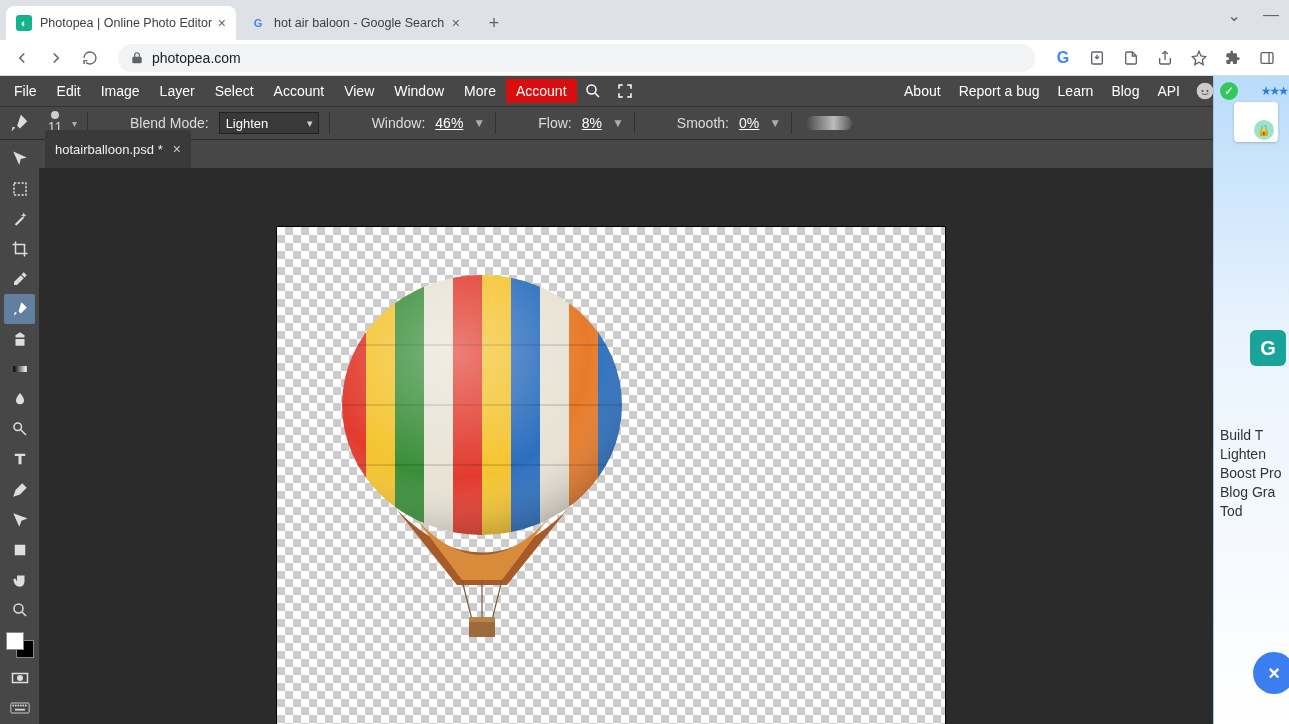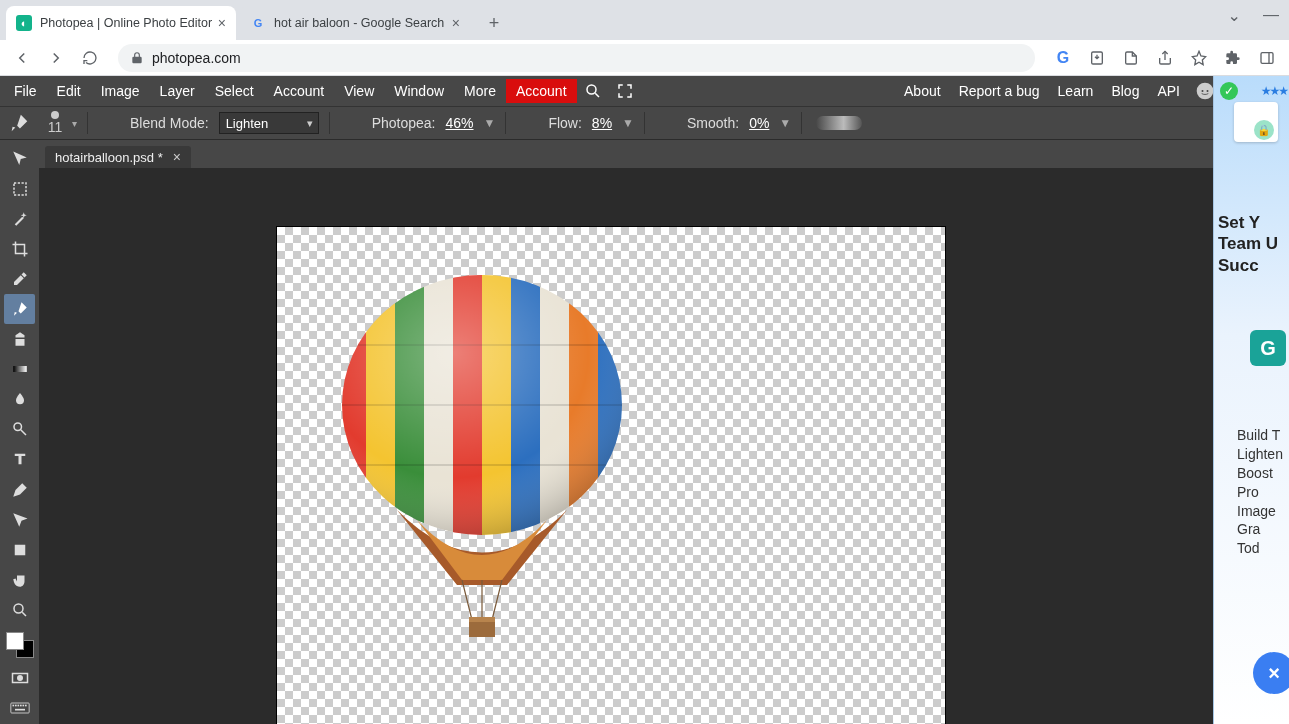--- a/index.html
+++ b/index.html
@@ -46,21 +46,21 @@
 
   .toolbox { width:39px; background:#474747; display:flex; flex-direction:column; align-items:center; padding-top:4px; }
   .toolbox .tool { width:31px; height:31px; margin:0 0 1px 0; display:flex; align-items:center; justify-content:center; color:#ddd; cursor:pointer; border-radius:2px; }
   .toolbox .tool.active { background:#637fa0; }
   .toolbox .swatches { margin-top:6px; position:relative; width:28px; height:28px; }
   .toolbox .swatch-fg { position:absolute; left:0; top:0; width:18px; height:18px; background:#fff; border:1px solid #888; }
   .toolbox .swatch-bg { position:absolute; right:0; bottom:0; width:18px; height:18px; background:#000; border:1px solid #888; }
 
   .work { flex:1; display:flex; flex-direction:column; background:#474747; min-width:0; }
   .doc-tabs { height:28px; background:#474747; display:flex; align-items:flex-end; }
-  .doc-tab { height:22px; background:#393939; color:#eee; font-size:13px; padding:0 10px; display:flex; align-items:center; gap:10px; border-radius:3px 3px 0 0; margin-left:6px; cursor:pointer; }
+  .doc-tab { height:38px; background:#393939; color:#eee; font-size:13px; padding:0 10px; display:flex; align-items:center; gap:10px; border-radius:3px 3px 0 0; margin-left:6px; cursor:pointer; }
   .doc-tab .close { color:#ccc; font-size:14px; cursor:pointer; }
   .canvas-wrap { flex:1; background:#2b2b2b; position:relative; overflow:hidden; }
   .canvas { position:absolute; left:238px; top:59px; width:668px; height:500px; background:#fff; box-shadow:0 0 0 1px #000; }
   .checker { position:absolute; inset:0;
     background-image:
       linear-gradient(45deg,#ccc 25%,transparent 25%),
       linear-gradient(-45deg,#ccc 25%,transparent 25%),
       linear-gradient(45deg,transparent 75%,#ccc 75%),
       linear-gradient(-45deg,transparent 75%,#ccc 75%);
     background-size:16px 16px;
@@ -75,21 +75,21 @@
   .panelgrid .pbtn { height:32px; display:flex; align-items:center; justify-content:center; color:#ccc; cursor:pointer; }
   .panelgrid .sep { grid-column:1 / -1; height:1px; background:#333; }
   .cssbadge { font-size:10px; font-weight:bold; letter-spacing:0.5px; color:#ccc; }
 
   .adcol { position:absolute; right:0; top:0; bottom:0; width:76px; background:linear-gradient(180deg,#b9dcfb 0%, #eaf3fd 40%, #fff 100%); border-left:1px solid #a6c6e4; overflow:hidden; }
   .adcheck { position:absolute; left:6px; top:6px; width:18px; height:18px; border-radius:50%; background:#34c759; color:#fff; font-size:12px; display:flex; align-items:center; justify-content:center; }
   .adstars { position:absolute; right:2px; top:8px; color:#2a7de1; font-size:12px; letter-spacing:-2px; }
   .adcard { position:absolute; left:20px; top:26px; width:44px; height:40px; background:#fff; border-radius:4px; box-shadow:0 1px 3px rgba(0,0,0,.2); }
   .adlock { position:absolute; left:40px; top:44px; width:20px; height:20px; border-radius:50%; background:#9be3c8; display:flex; align-items:center; justify-content:center; font-size:11px; }
   .adhead { position:absolute; top:136px; left:4px; right:0; font-size:17px; font-weight:bold; color:#222; line-height:1.25; }
-  .adbody { position:absolute; top:350px; left:6px; right:0; font-size:14px; color:#333; line-height:1.35;margin-left:17px; }
+  .adbody { position:absolute; top:350px; left:6px; right:0; font-size:14px; color:#333; line-height:1.35; }
   .adsquare { position:absolute; top:254px; left:36px; width:36px; height:36px; border-radius:6px; background:#1aa398; display:flex; align-items:center; justify-content:center; color:#fff; font-size:20px; font-weight:bold; }
   .adcircle { position:absolute; bottom:30px; right:-6px; width:42px; height:42px; border-radius:50%; background:#3a7ef2; color:#fff; display:flex; align-items:center; justify-content:center; font-size:20px; font-weight:bold; }
 
   svg { display:block; }
 </style>
 </head>
 <body>
 
 <div class="chrome-tabs">
   <div class="chrome-tab">
@@ -233,21 +233,21 @@
       <div class="dot"></div>
       <span>11</span>
     </div>
     <span class="opt-chev">▾</span>
     <div class="opt-divider"></div>
     <span class="opt-label">Blend Mode:</span>
     <div class="opt-select" style="width:100px">
         <span>Lighten</span>
       </div>
     <div class="opt-divider"></div>
-    <span class="opt-label">Photopea:</span>
+    <span class="opt-label">Window:</span>
     <span class="opt-val">46%</span>
     <span class="opt-dd">▼</span>
     <div class="opt-divider"></div>
     <span class="opt-label">Flow:</span>
     <span class="opt-val">8%</span>
     <span class="opt-dd">▼</span>
     <div class="opt-divider"></div>
     <span class="opt-label">Smooth:</span>
     <span class="opt-val">0%</span>
     <span class="opt-dd">▼</span>
@@ -513,29 +513,24 @@
       </div>
     </div>
 
   </div>
 
   <div class="adcol">
     <div class="adcheck">✓</div>
     <div class="adstars">★★★</div>
     <div class="adcard"></div>
     <div class="adlock">🔒</div>
-    <div class="adhead">
-      <div>Set Y</div>
-      <div>Team U</div>
-      <div>Succ</div>
-    </div>
     <div class="adsquare">G</div>
     <div class="adbody">
       <div>Build T</div>
       <div>Lighten</div>
       <div>Boost Pro</div>
-      <div>Image Gra</div>
+      <div>Blog Gra</div>
       <div>Tod</div>
     </div>
     <div class="adcircle">×</div>
   </div>
 
 </div>
 
 </body></html>

